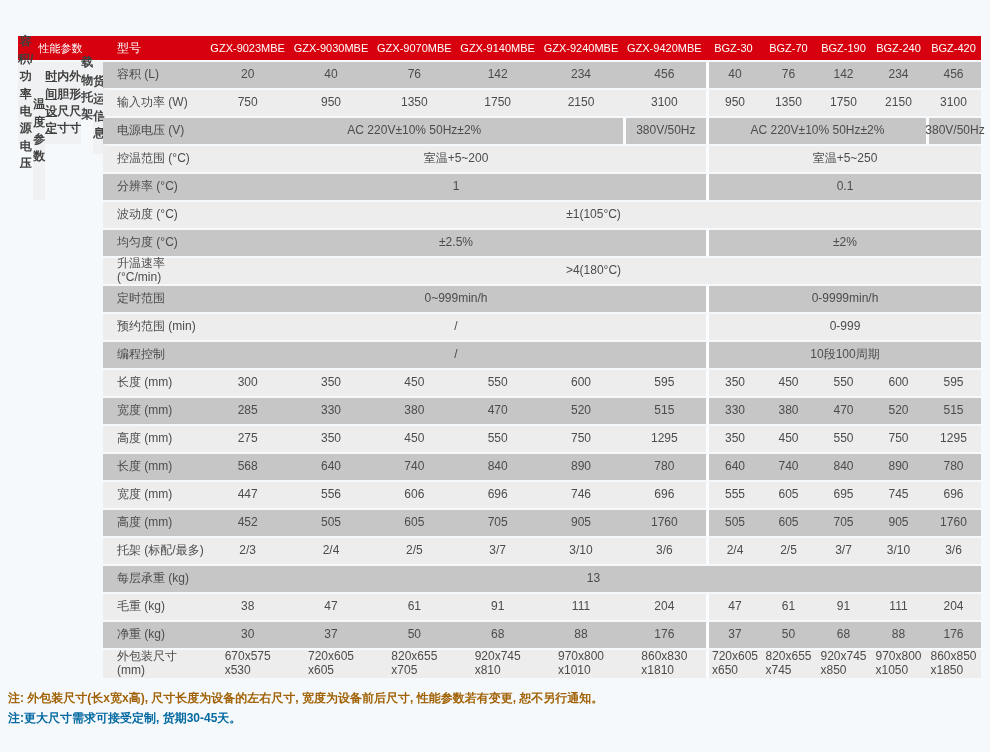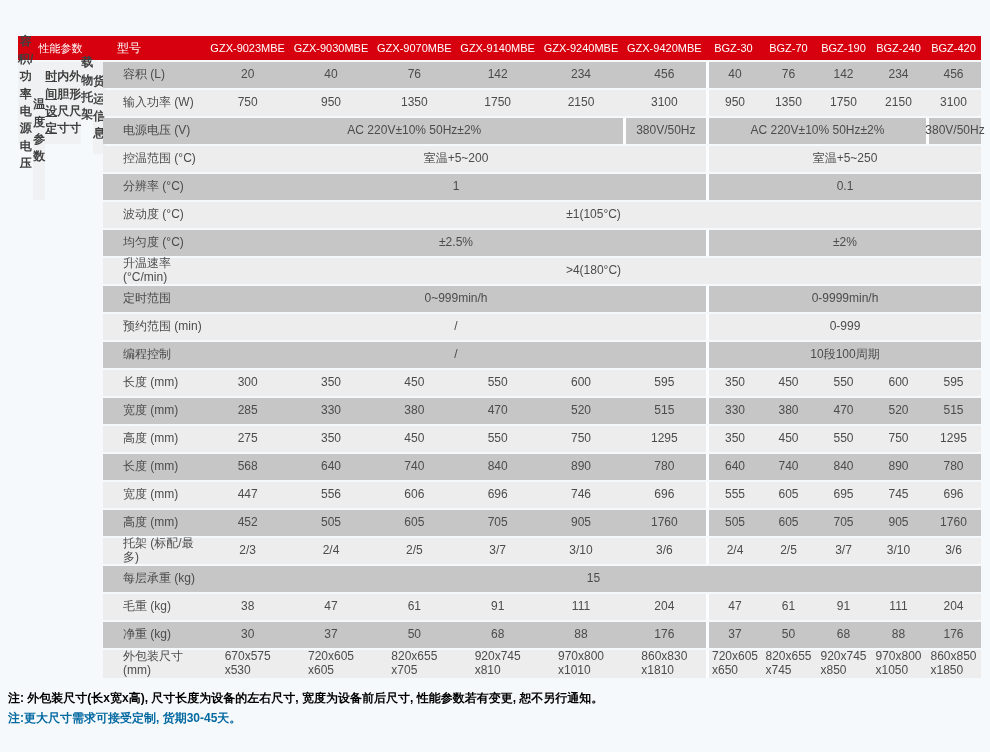--- a/index.html
+++ b/index.html
@@ -28,31 +28,31 @@
   }
   .rows{display:flex;flex-direction:column;width:878px;}
   .row{display:flex;height:26px;margin-bottom:2px;}
   .row.tall{height:28px;justify-content:flex-end;}
   .cell{
     display:flex;align-items:center;justify-content:center;
     font-size:12px;color:#4c4c4c;height:100%;line-height:1.15;
   }
   .row.dark .cell{background:#c6c6c6;}
   .row.light .cell{background:#ededed;}
-  .plabel{width:103px;justify-content:flex-start;padding-left:20px;}
+  .plabel{width:103px;justify-content:flex-start;padding-left:14px;}
   .wgzx{width:500px;}
   .wbgz{width:275px;}
   .wall{width:775px;}
   .wg5{width:416.67px;}
   .wb4{width:220px;}
   .gap{border-left:3px solid #fbfdfe;}
   .pack{white-space:pre-line;text-align:left;font-size:12px;}
   
   .notes{margin:8px 0 0 8px;}
-  .note{font-size:12px;font-weight:bold;line-height:20px;color:#000000;}
+  .note{font-size:12px;font-weight:bold;line-height:20px;color:#a16207;}
   .note.red{color:#0369a1;}
 </style>
 </head>
 <body>
 
 <div class="spec-table">
   <div class="hdr">
       <div class="hcell hcat">性能参数</div>
       <div class="hcell hparam">型号</div>
       <div class="hcell wg">GZX-9023MBE</div>
@@ -245,21 +245,21 @@
           <div class="cell wg">3/10</div>
           <div class="cell wg">3/6</div>
           <div class="cell wb gap">2/4</div>
           <div class="cell wb">2/5</div>
           <div class="cell wb">3/7</div>
           <div class="cell wb">3/10</div>
           <div class="cell wb">3/6</div>
         </div>
         <div class="row dark">
           <div class="cell plabel">每层承重 (kg)</div>
-          <div class="cell wall">15</div>
+          <div class="cell wall">13</div>
         </div>
         <div class="row light">
           <div class="cell plabel">毛重 (kg)</div>
           <div class="cell wg">38</div>
           <div class="cell wg">47</div>
           <div class="cell wg">61</div>
           <div class="cell wg">91</div>
           <div class="cell wg">111</div>
           <div class="cell wg">204</div>
           <div class="cell wb gap">47</div>

